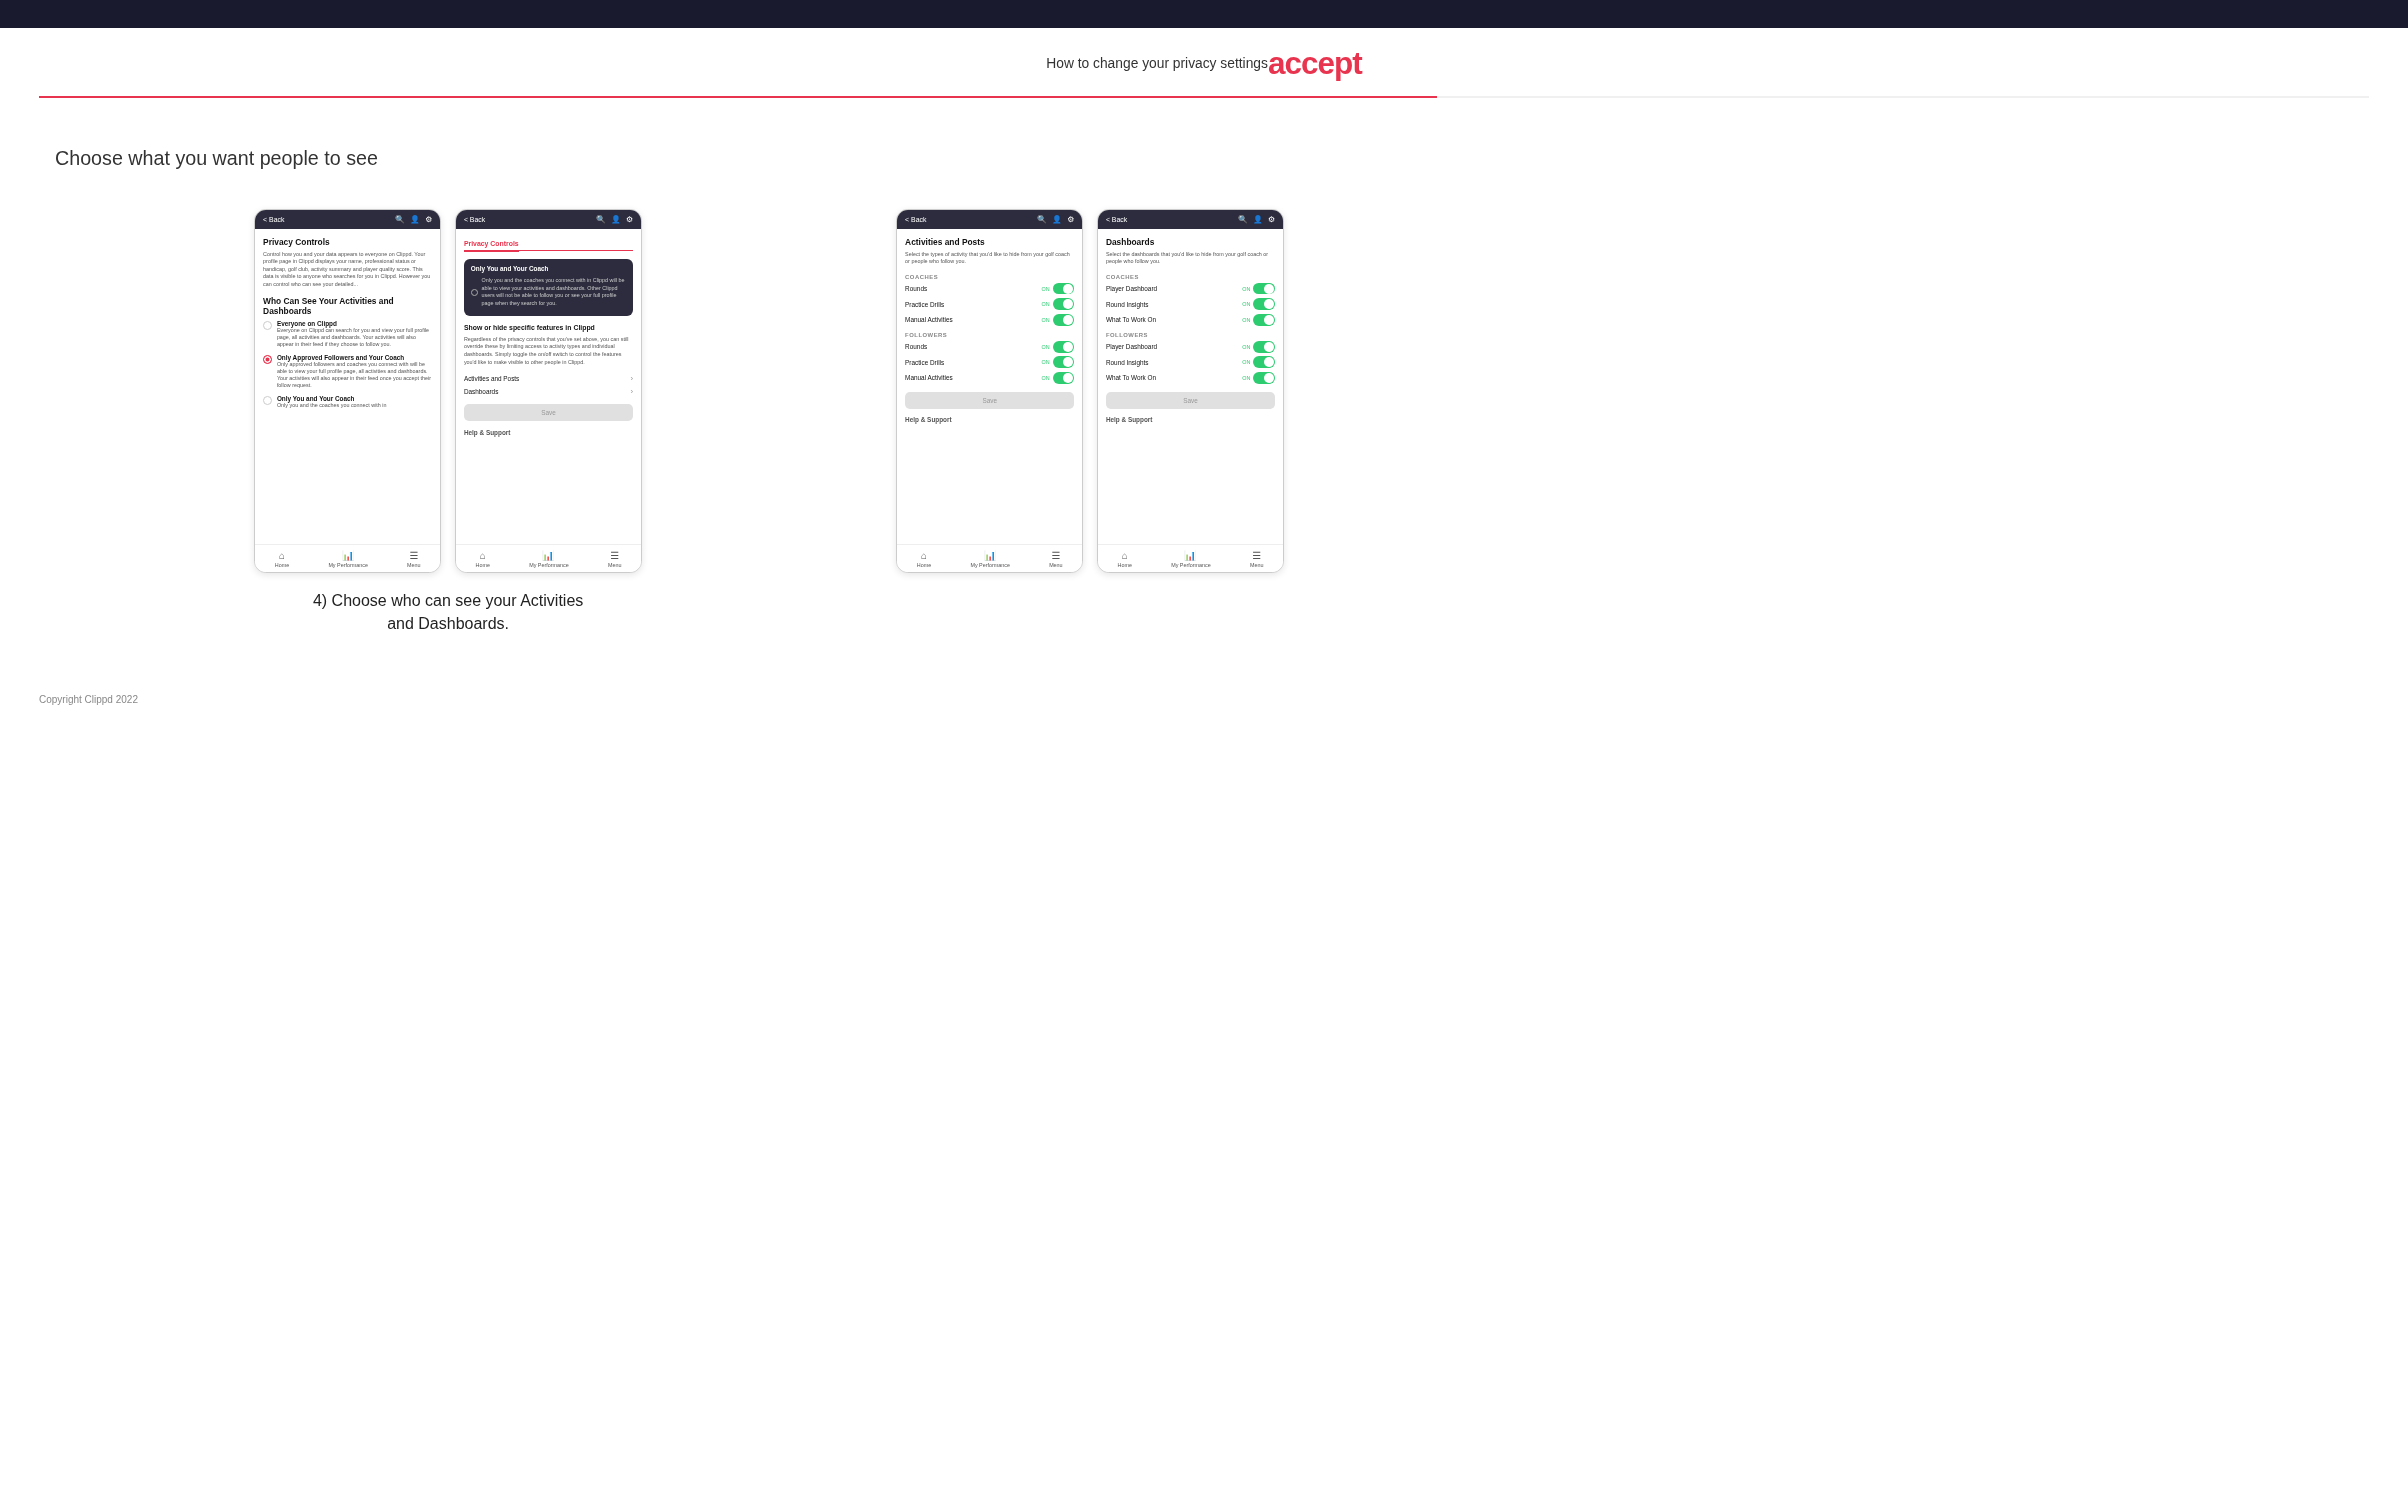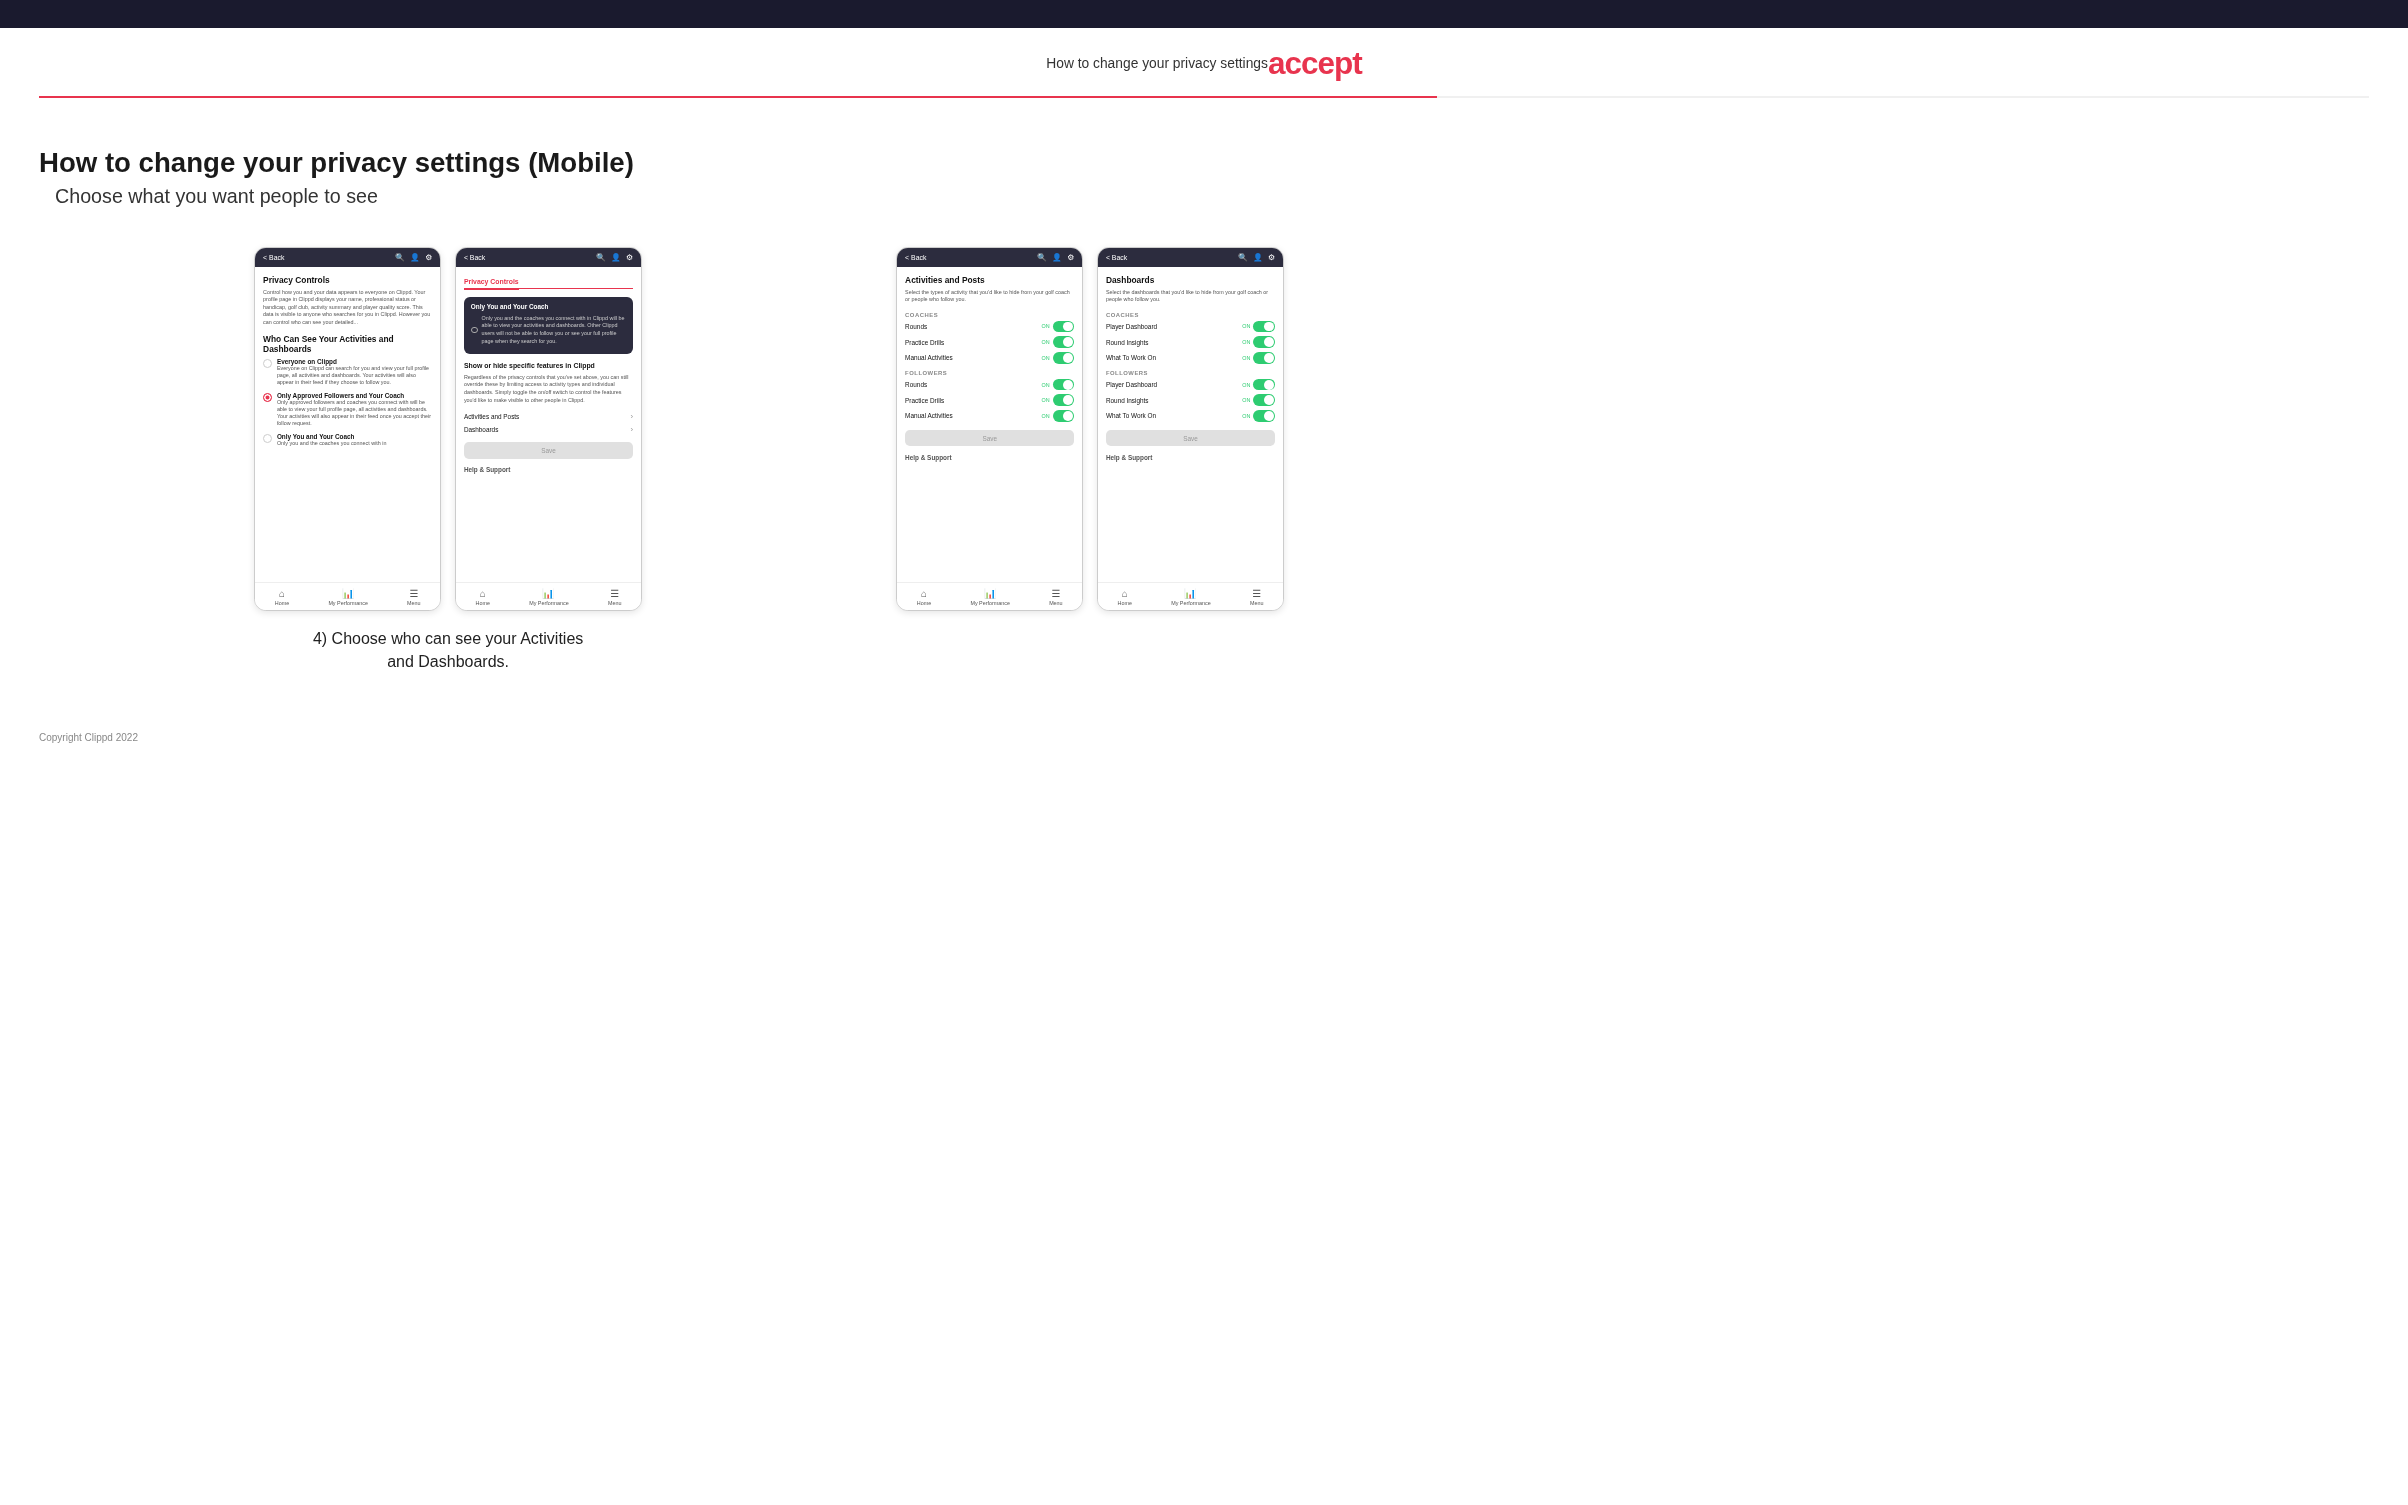--- a/index.html
+++ b/index.html
@@ -369,21 +369,20 @@
 
 <div class="header">
   <span class="header-title">How to change your privacy settings</span>
   <span class="logo">accept</span>
 </div>
 
 <div class="header-divider"></div>
 
 <div class="main">
 
-  <h1 class="page-heading">How to change your privacy settings (Mobile)</h1>
   <p class="page-subheading">Choose what you want people to see</p>
 
   <div class="screenshots-section">
 
     <div class="left-section">
       <div class="phones-pair">
 
         <div class="phone-mockup">
           <div class="phone-nav-bar">
             <span class="phone-nav-back">&lt; Back</span>

